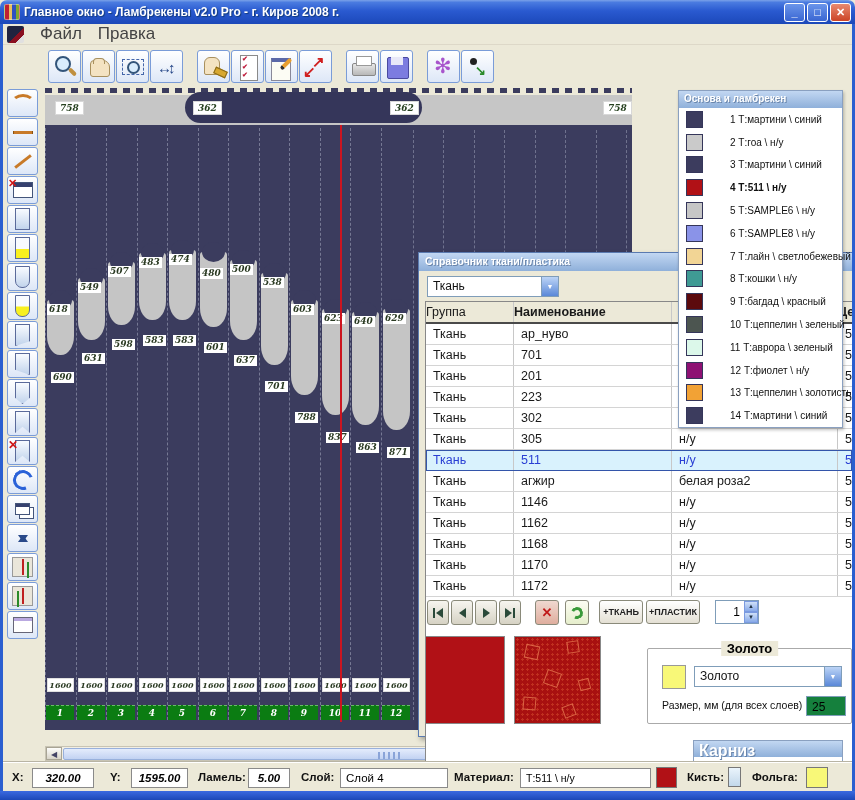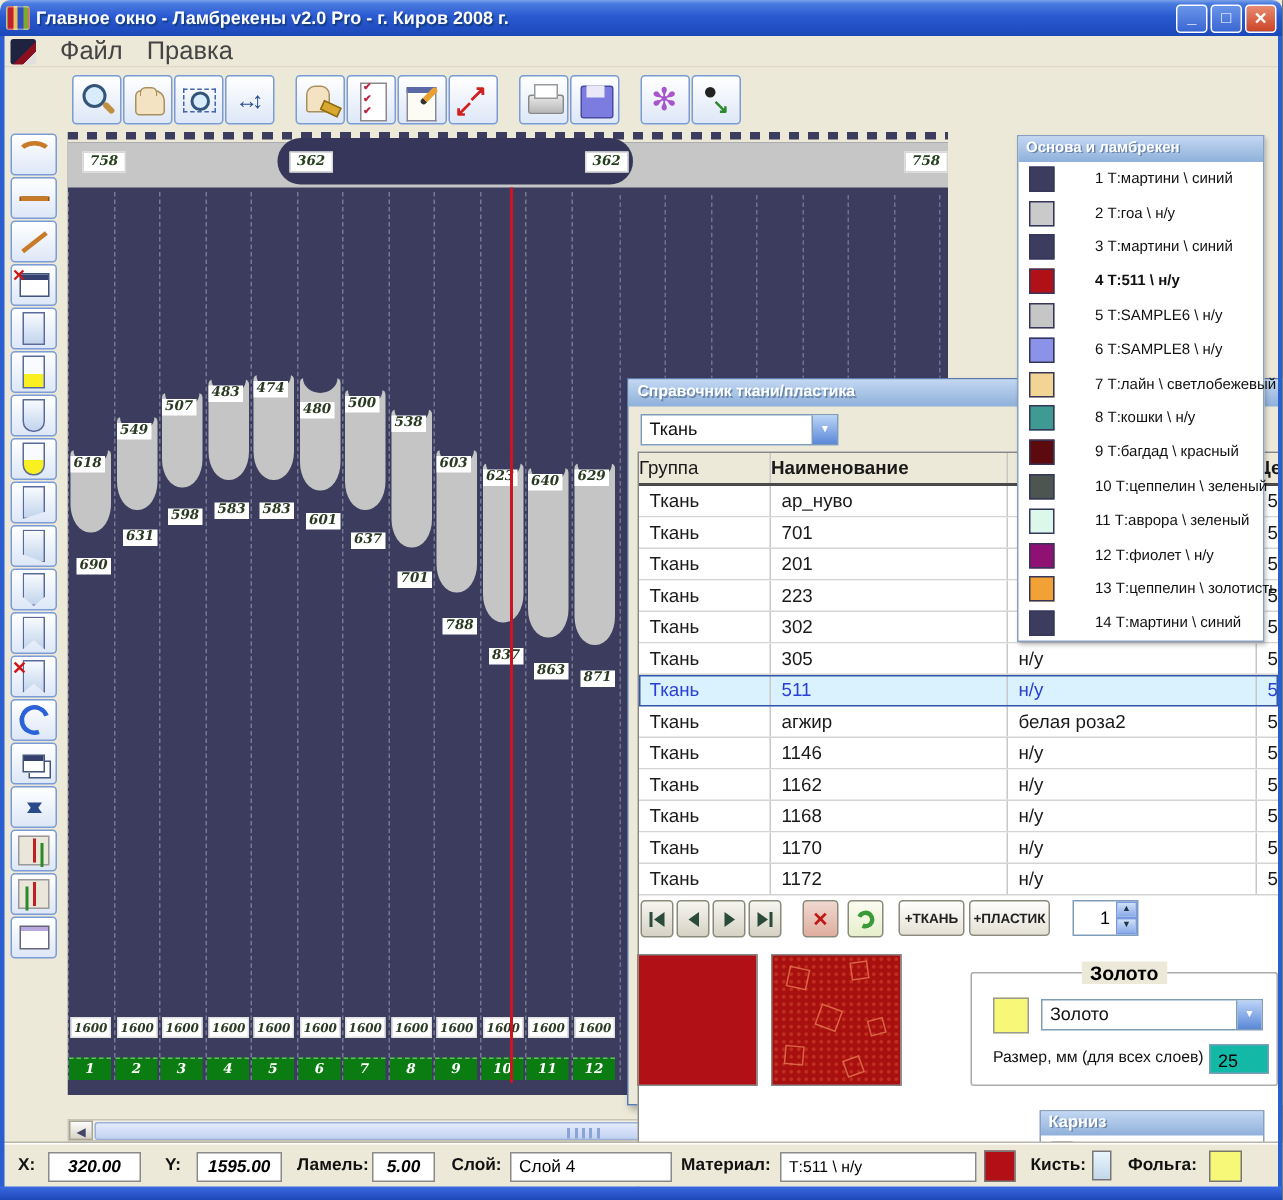--- a/index.html
+++ b/index.html
@@ -159,25 +159,25 @@
   .swatch-big{position:absolute;top:365px;height:88px;border:1px solid #888;}
   .sw-solid{left:6px;width:80px;background:#b11116;}
   .sw-tex{left:95px;width:87px;background:#a81010;background-image:radial-gradient(#c03020 1px,transparent 1.4px);background-size:5px 5px;overflow:hidden;}
   .sw-tex i{position:absolute;border:1.5px solid rgba(230,120,80,.8);display:block;}
 
   .foil{position:absolute;left:228px;top:377px;width:205px;height:76px;border:1px solid #aaa;border-radius:2px;}
   .foil .flegend{position:absolute;top:-8px;left:50%;transform:translateX(-50%);background:#ece9d8;padding:0 6px;font-size:13px;font-weight:bold;}
   .foil-swatch{position:absolute;left:14px;top:16px;width:24px;height:24px;background:#f8f878;border:1px solid #999;}
   .foil-combo{left:46px;top:17px;width:148px;}
   .foil-size-label{position:absolute;left:14px;top:50px;font-size:10.5px;color:#111;}
-  .foil-size{position:absolute;left:158px;top:47px;width:40px;height:20px;border:1px solid #7f9db9;background:#14b8a6;font-size:12px;padding:3px 0 0 5px;}
+  .foil-size{position:absolute;left:158px;top:47px;width:40px;height:20px;border:1px solid #7f9db9;background:#15803d;font-size:12px;padding:3px 0 0 5px;}
 
   
   .karniz{position:absolute;left:693px;top:740px;width:150px;height:23px;background:#fff;border:1px solid #8aa0c0;z-index:7;overflow:hidden;}
-  .karniz .phead{height:16px;font-size:11px;padding-top:1px;}
+  .karniz .phead{height:16px;font-size:16px;padding-top:1px;}
   .karniz .lrow{height:20px;}
   .karniz .lswatch{width:14px;height:12px;border:1px solid #888;background:#c6c6c6;}
 
   
   .hscroll{position:absolute;left:45px;top:746px;width:648px;height:15px;background:#f2efe4;border:1px solid #c8c4b4;display:flex;z-index:2;}
   .hs-btn{width:16px;height:100%;background:linear-gradient(180deg,#fdfdfb,#d8d4c8);border:1px solid #a8a494;color:#446;font-size:8px;text-align:center;line-height:13px;}
   .hs-thumb{position:absolute;left:17px;top:1px;width:630px;height:12px;background:linear-gradient(180deg,#e4ecfc,#c2d2f2);border:1px solid #98b0dc;border-radius:2px;}
   .hs-grip{position:absolute;left:50%;top:3px;width:22px;height:7px;
     background:repeating-linear-gradient(90deg,#8aa4d8 0 2px,transparent 2px 5px);}
 

